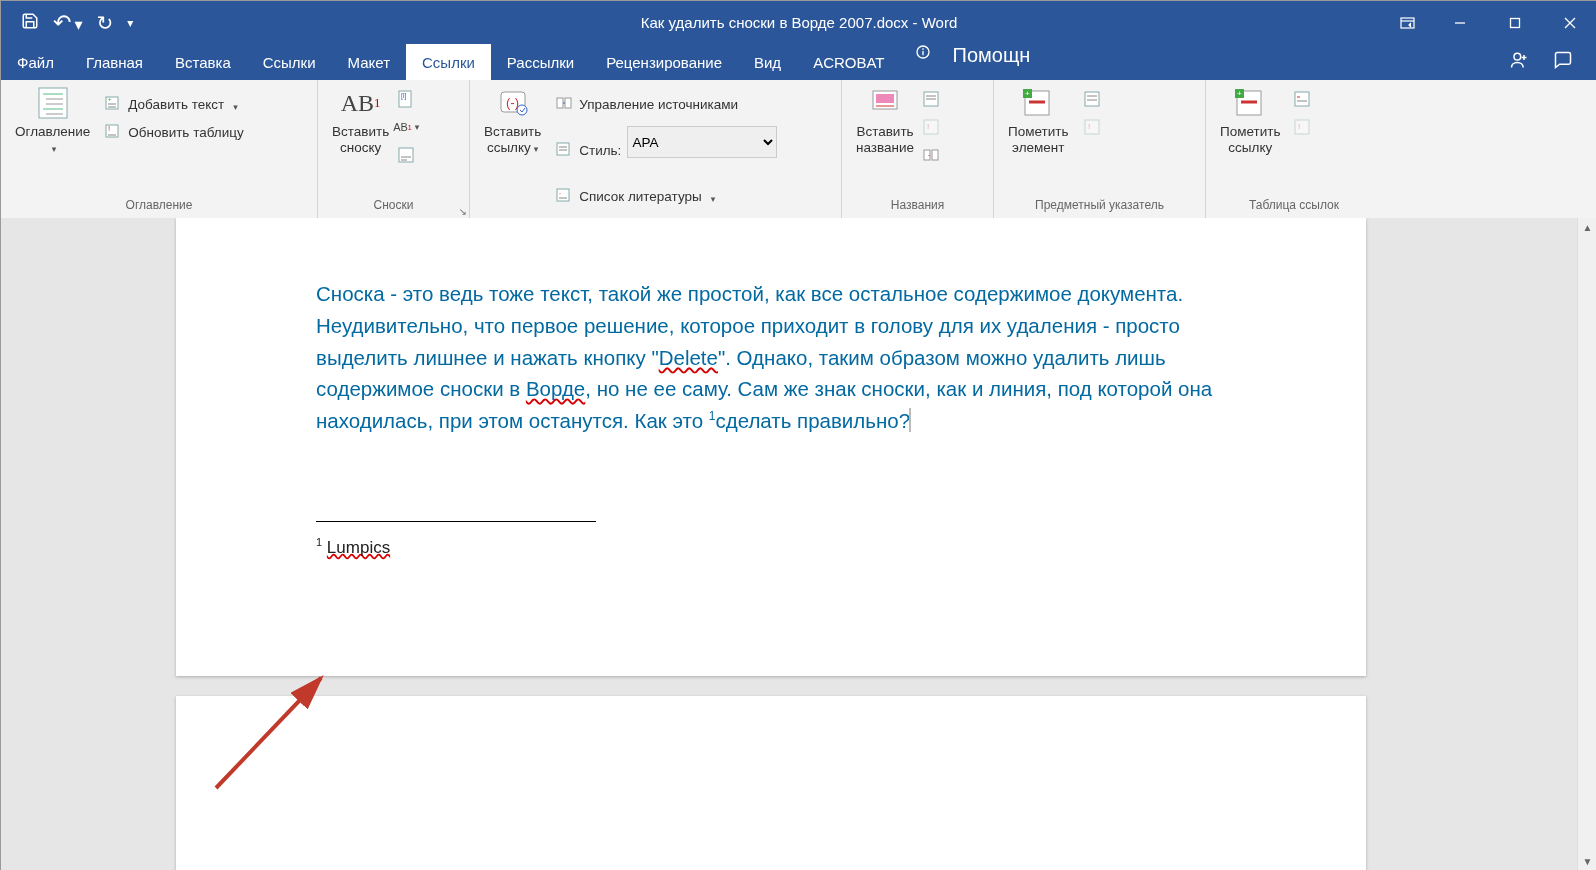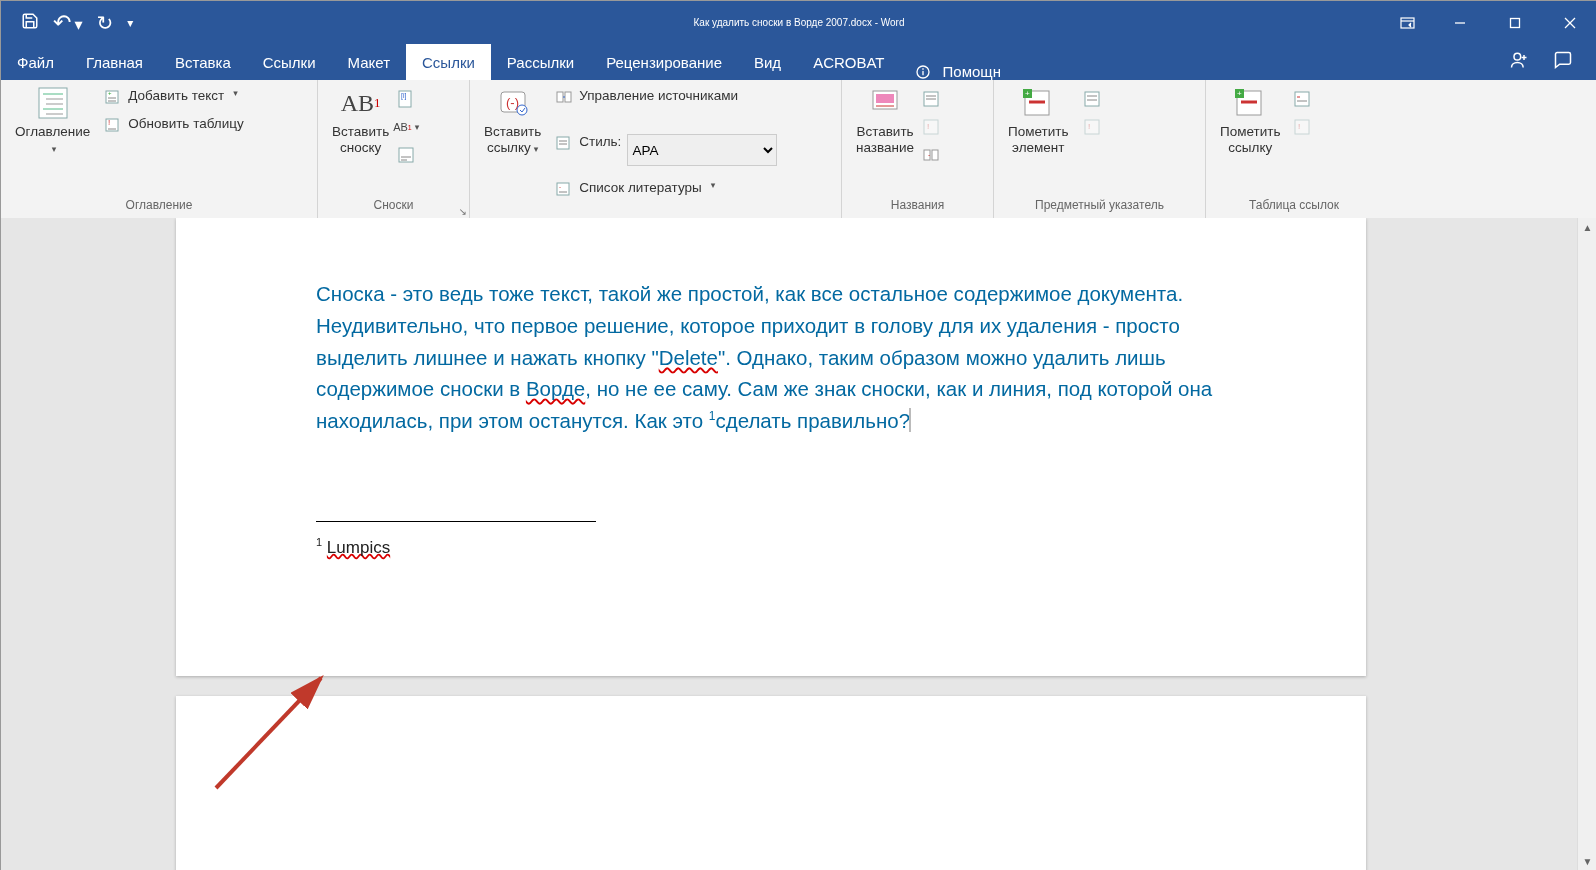--- a/index.html
+++ b/index.html
@@ -2,40 +2,40 @@
 <html><head>
 <meta charset="utf-8">
 <style>
 html,body{margin:0;padding:0;font-family:"Segoe UI",Arial,sans-serif;background:#e6e6e6;overflow:hidden}
 .app{width:1596px;height:870px;position:relative;background:#e6e6e6;border:1px solid #999}
 
 
 .titlebar{height:43px;background:#2b579a;color:#fff;display:flex;align-items:center;position:relative}
 .qat{display:flex;align-items:center;gap:14px;padding-left:20px}
 .qat span{font-size:16px;cursor:pointer}
-.title{position:absolute;left:0;right:0;text-align:center;font-size:10px;pointer-events:none}
+.title{position:absolute;left:0;right:0;text-align:center;font-size:15px;pointer-events:none}
 .winbtns{position:absolute;right:0;top:0;height:43px;display:flex}
 .winbtns div{width:55px;display:flex;align-items:center;justify-content:center;font-size:14px;cursor:pointer}
 .winbtns .ro{width:50px;font-size:15px}
 
 
 .tabs{height:36px;background:#2b579a;display:flex;color:#fff;align-items:stretch;position:relative}
 .tabs .tab{padding:0 16px;display:flex;align-items:center;font-size:15px;cursor:pointer}
 .tabs .tab.active{background:#ffffff;color:#2b579a}
-.tabs .tell{display:flex;align-items:flex-end;gap:12px;padding-left:14px;font-size:15px}
+.tabs .tell{display:flex;align-items:flex-start;gap:22px;padding-left:14px;font-size:20px}
 .tabs .right{position:absolute;right:0;top:0;height:36px;display:flex;align-items:center;gap:24px;padding-right:24px;font-size:20px}
 
 
 .ribbon{height:138px;background:#f3f3f3;border-bottom:1px solid #d4d4d4;display:flex}
 .group{border-right:1px solid #d4d4d4;display:flex;flex-direction:column;padding:4px 8px 0}
 .group .body{flex:1;display:flex;align-items:flex-start}
 .group .label{height:20px;text-align:center;font-size:12px;color:#666}
 .bigbtn{display:flex;flex-direction:column;align-items:center;justify-content:flex-end;padding:2px 6px;gap:4px;font-size:13.5px;color:#333;cursor:pointer;text-align:center;line-height:1.2}
 .bigbtn .ico{width:34px;height:34px;display:flex;align-items:center;justify-content:center}
-.smallbtn{display:flex;align-items:flex-start;gap:6px;height:24px;font-size:13.5px;color:#333;cursor:pointer;padding:0 2px}
+.smallbtn{display:flex;align-items:flex-end;gap:6px;height:24px;font-size:13.5px;color:#333;cursor:pointer;padding:0 2px}
 .smallico{width:18px;height:18px;display:inline-flex;align-items:center;justify-content:center}
 .dlaunch{position:relative}
 .dlaunch:after{content:"↘";position:absolute;right:2px;bottom:1px;font-size:10px;color:#777}
 .col{display:flex;flex-direction:column;gap:4px;padding-top:4px}
 
 
 .docarea{position:absolute;top:217px;left:0;right:0;bottom:0;overflow:hidden;background:#e6e6e6}
 .page{position:absolute;left:175px;top:0;width:1190px;height:458px;background:#fff;box-shadow:0 1px 3px rgba(0,0,0,0.25)}
 .page2{position:absolute;left:175px;top:478px;width:1190px;height:200px;background:#fff;box-shadow:0 1px 3px rgba(0,0,0,0.25)}
 .para{position:absolute;left:140px;top:60px;right:120px;font-size:20.5px;color:#0369a1;line-height:1.55}

